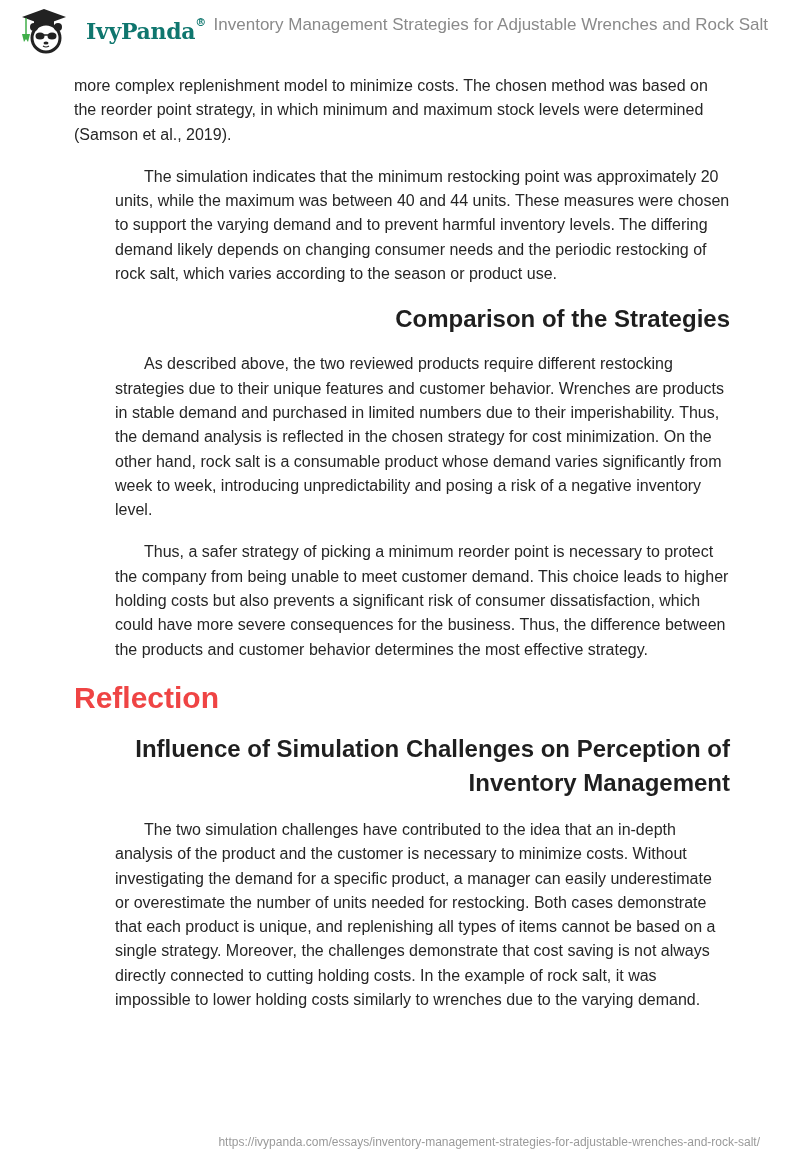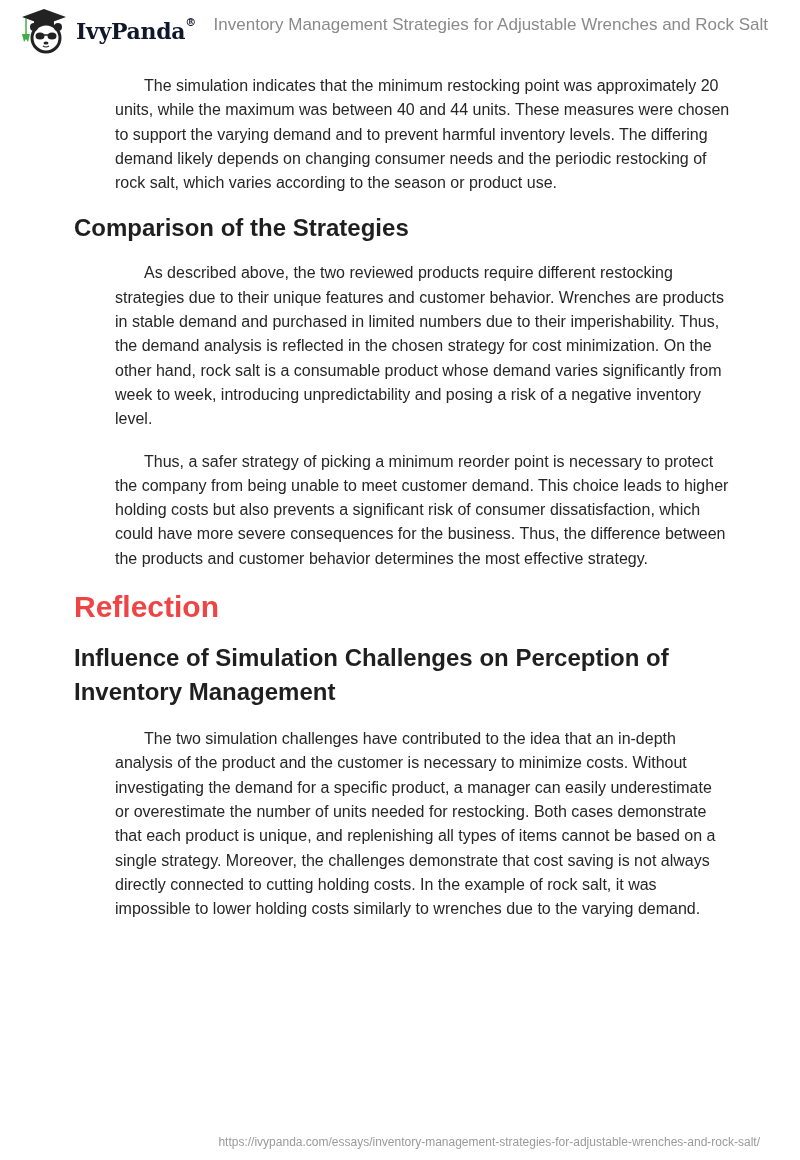--- a/index.html
+++ b/index.html
@@ -26,22 +26,22 @@
     left: 20px;
     top: 8px;
     display: flex;
     align-items: center;
   }
   .logo svg { display: block; }
   .logo-text {
     font-family: "DejaVu Serif", serif;
     font-weight: bold;
     font-size: 22px;
-    color: #0f172a;
-    margin-left: 8px;
+    color: #0f766e;
+    margin-left: 18px;
     letter-spacing: -0.3px;
   }
   .logo-text sup {
     font-size: 11px;
     vertical-align: top;
     position: relative;
     top: -2px;
   }
   .doc-title {
     position: absolute;
@@ -62,20 +62,21 @@
     line-height: 24.3px;
     color: #262626;
   }
   p.indent { text-indent: 29px; margin-left: 41px; }
   h2 {
     font-size: 24px;
     font-weight: bold;
     margin: 10px 0 18px 0;
     line-height: 30px;
     color: #1f1f1f;
+    text-align: right;
   }
   h1 {
     font-size: 30px;
     font-weight: bold;
     margin: 4px 0 16px 0;
     line-height: 36px;
     color: #ef4444;
   }
   h2.two-line {
     line-height: 34px;
@@ -113,20 +114,21 @@
 
       <ellipse cx="26" cy="35" rx="2.5" ry="1.6" fill="#222"></ellipse>
       <path d="M23,38 Q26,40 29,38" stroke="#222" stroke-width="1.2" fill="none"></path>
     </svg>
     <span class="logo-text"><span>IvyPanda</span><sup>®</sup></span>
   </div>
   <div class="doc-title">Inventory Management Strategies for Adjustable Wrenches and Rock Salt</div>
 </div>
 
 <div class="content">
+  <p>more complex replenishment model to minimize costs. The chosen method was based on the reorder point strategy, in which minimum and maximum stock levels were determined (Samson et al., 2019).</p>
   <p class="indent">The simulation indicates that the minimum restocking point was approximately 20 units, while the maximum was between 40 and 44 units. These measures were chosen to support the varying demand and to prevent harmful inventory levels. The differing demand likely depends on changing consumer needs and the periodic restocking of rock salt, which varies according to the season or product use.</p>
   <h2>Comparison of the Strategies</h2>
   <p class="indent">As described above, the two reviewed products require different restocking strategies due to their unique features and customer behavior. Wrenches are products in stable demand and purchased in limited numbers due to their imperishability. Thus, the demand analysis is reflected in the chosen strategy for cost minimization. On the other hand, rock salt is a consumable product whose demand varies significantly from week to week, introducing unpredictability and posing a risk of a negative inventory level.</p>
   <p class="indent">Thus, a safer strategy of picking a minimum reorder point is necessary to protect the company from being unable to meet customer demand. This choice leads to higher holding costs but also prevents a significant risk of consumer dissatisfaction, which could have more severe consequences for the business. Thus, the difference between the products and customer behavior determines the most effective strategy.</p>
   <h1>Reflection</h1>
   <h2 class="two-line">Influence of Simulation Challenges on Perception of Inventory Management</h2>
   <p class="indent">The two simulation challenges have contributed to the idea that an in-depth analysis of the product and the customer is necessary to minimize costs. Without investigating the demand for a specific product, a manager can easily underestimate or overestimate the number of units needed for restocking. Both cases demonstrate that each product is unique, and replenishing all types of items cannot be based on a single strategy. Moreover, the challenges demonstrate that cost saving is not always directly connected to cutting holding costs. In the example of rock salt, it was impossible to lower holding costs similarly to wrenches due to the varying demand.</p>
 </div>
 
 <div class="footer-url">https://ivypanda.com/essays/inventory-management-strategies-for-adjustable-wrenches-and-rock-salt/</div>

